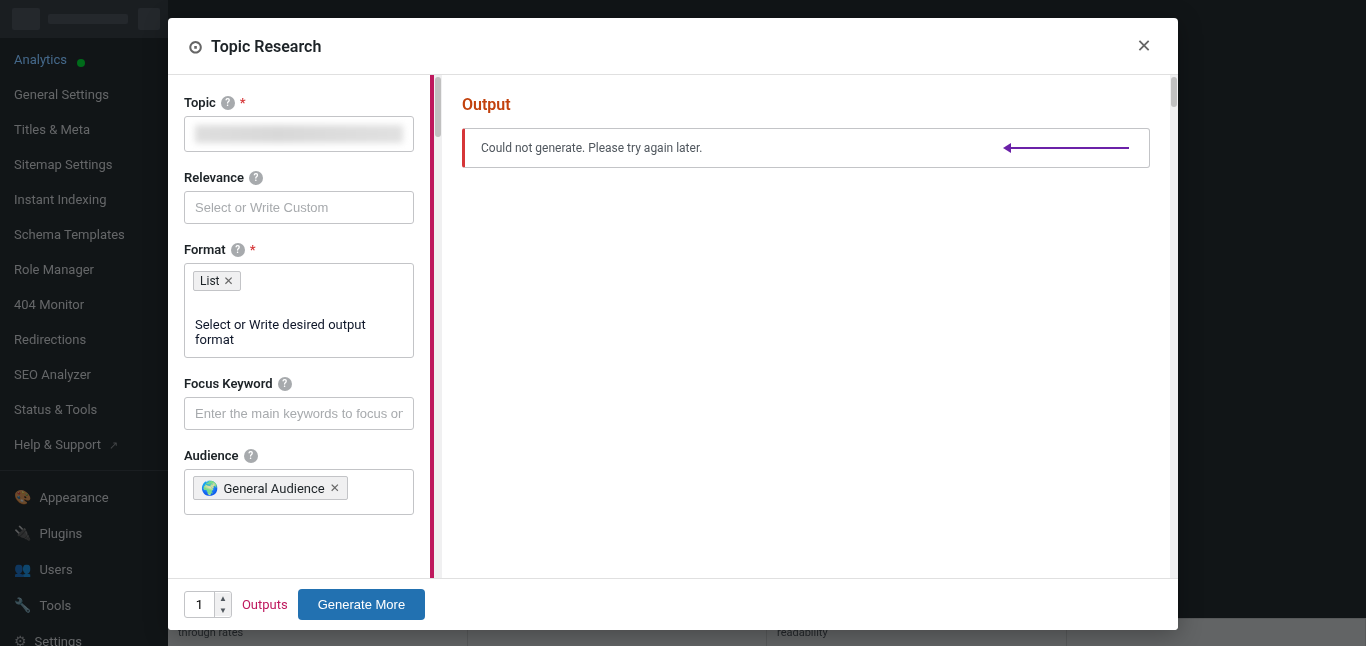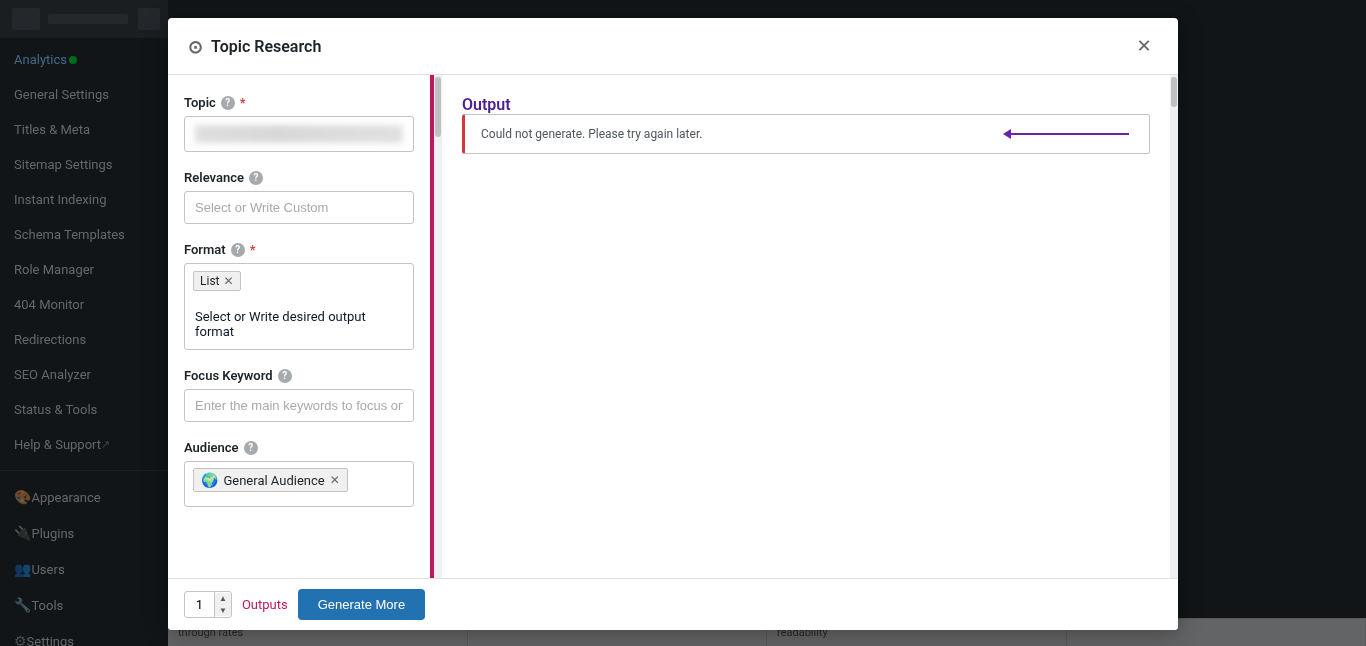--- a/index.html
+++ b/index.html
@@ -50,22 +50,22 @@
       right: 8px; top: 8px;
       width: 22px; height: 22px;
       background: #3c434a;
       border-radius: 2px;
     }
 
     .sidebar-item {
       padding: 10px 14px;
       cursor: pointer;
       display: flex;
-      align-items: center;
-      gap: 0;
+      align-items: flex-end;
+      gap: 8px;
       color: #a7aaad;
       font-size: 13px;
     }
 
     .sidebar-item.active { color: #72aee6; }
 
     .sidebar-item .dot {
       width: 8px; height: 8px;
       border-radius: 50%;
       background: #00b32c;
@@ -245,21 +245,21 @@
     .tag {
       display: inline-flex;
       align-items: center;
       gap: 4px;
       background: #f0f0f1;
       border: 1px solid #c3c4c7;
       border-radius: 2px;
       padding: 2px 6px;
       font-size: 12px;
       color: #1d2327;
-      margin-bottom: 8px;
+      margin-bottom: 16px;
     }
 
     .tag-remove {
       cursor: pointer;
       color: #666;
       font-size: 12px;
       line-height: 1;
     }
 
     .tag-placeholder {
@@ -292,21 +292,22 @@
       padding: 20px;
     }
 
     .right-panel::-webkit-scrollbar { width: 6px; }
     .right-panel::-webkit-scrollbar-track { background: #f0f0f1; }
     .right-panel::-webkit-scrollbar-thumb { background: #c0c0c0; border-radius: 3px; }
 
     .output-title {
       font-size: 16px;
       font-weight: 600;
-      color: #4c1d95;
+      color: #c2410c;
+      margin-bottom: 14px;
     }
 
     
     .error-box {
       border: 1px solid #c3c4c7;
       border-left: 3px solid #d63638;
       border-radius: 3px;
       padding: 12px 16px;
       display: flex;
       align-items: center;

